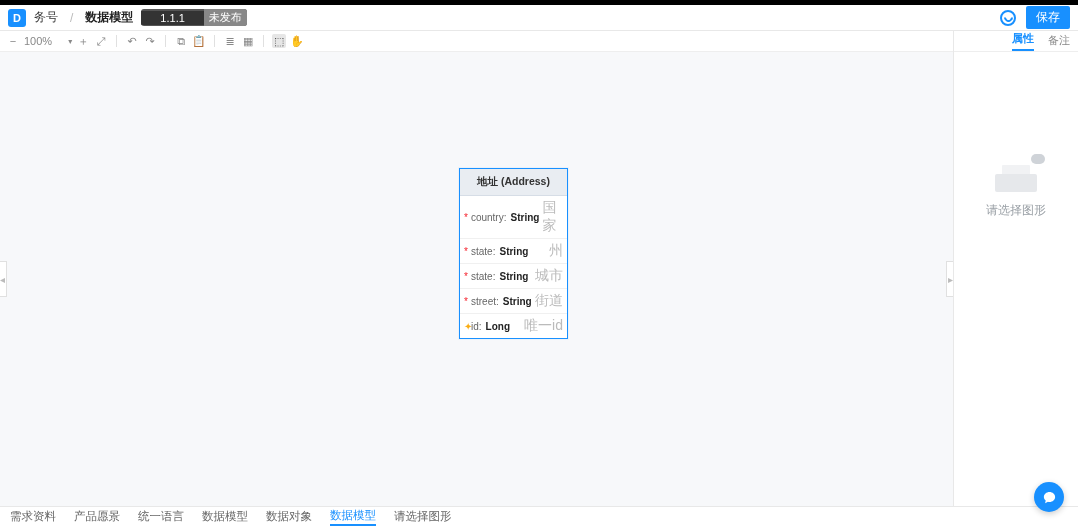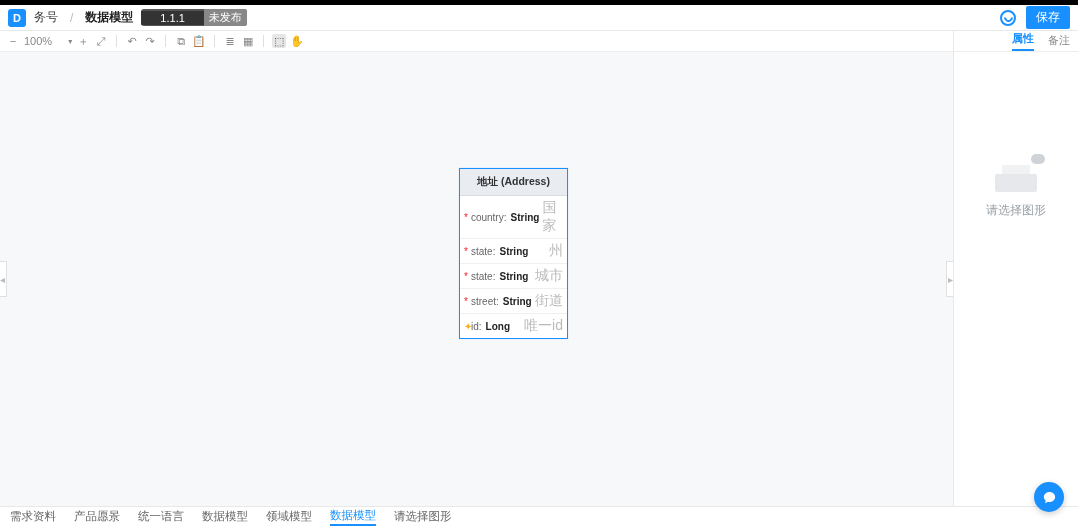--- a/index.html
+++ b/index.html
@@ -166,21 +166,21 @@
     </div>
   </div>
 
 </div>
 
 <div class="footer">
   <span class="ftab">需求资料</span>
   <span class="ftab">产品愿景</span>
   <span class="ftab">统一语言</span>
   <span class="ftab">数据模型</span>
-  <span class="ftab">领域模型</span>
+  <span class="ftab">数据对象</span>
   <span class="ftab active">数据模型</span>
   <span class="ftab">请选择图形</span>
 </div>
 
 <div class="fab">
   <svg viewBox="0 0 24 24">
       <path d="M12 3C7 3 3 6.6 3 11c0 2.2 1.1 4.2 2.9 5.6L5 21l4.5-2.3c.8.2 1.6.3 2.5.3 5 0 9-3.6 9-8S17 3 12 3z"></path>
     </svg>
 </div>
 

